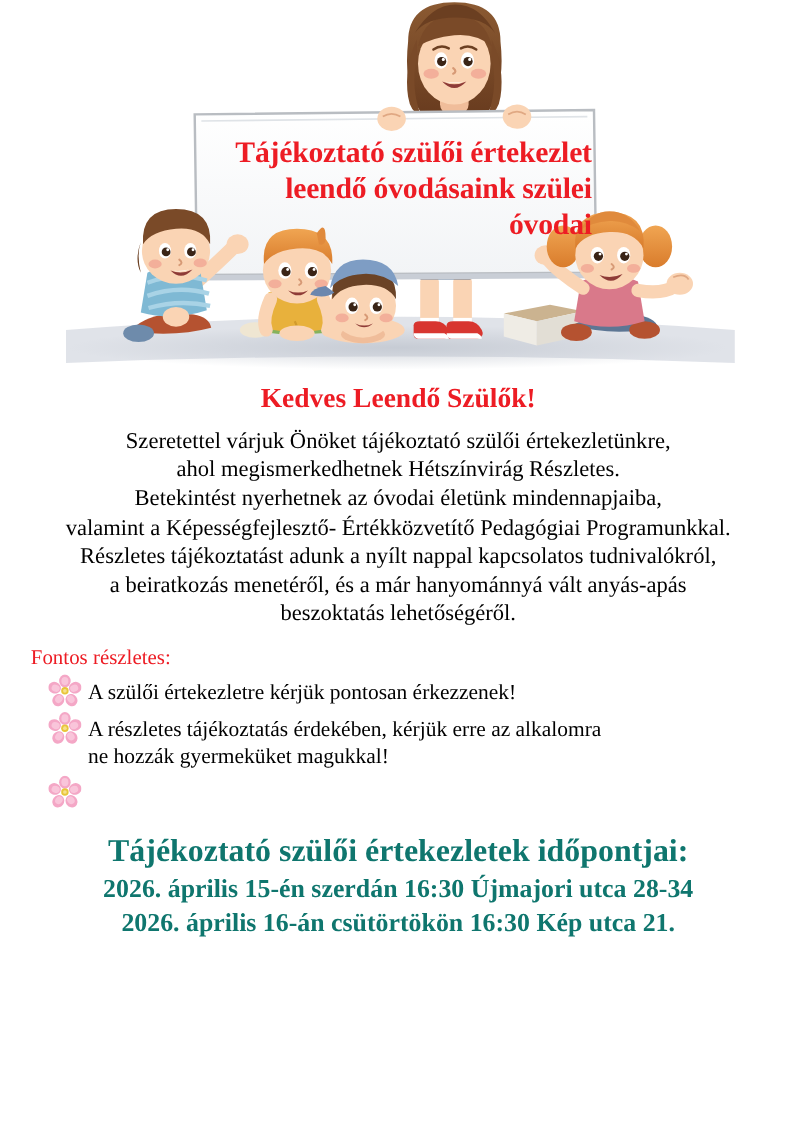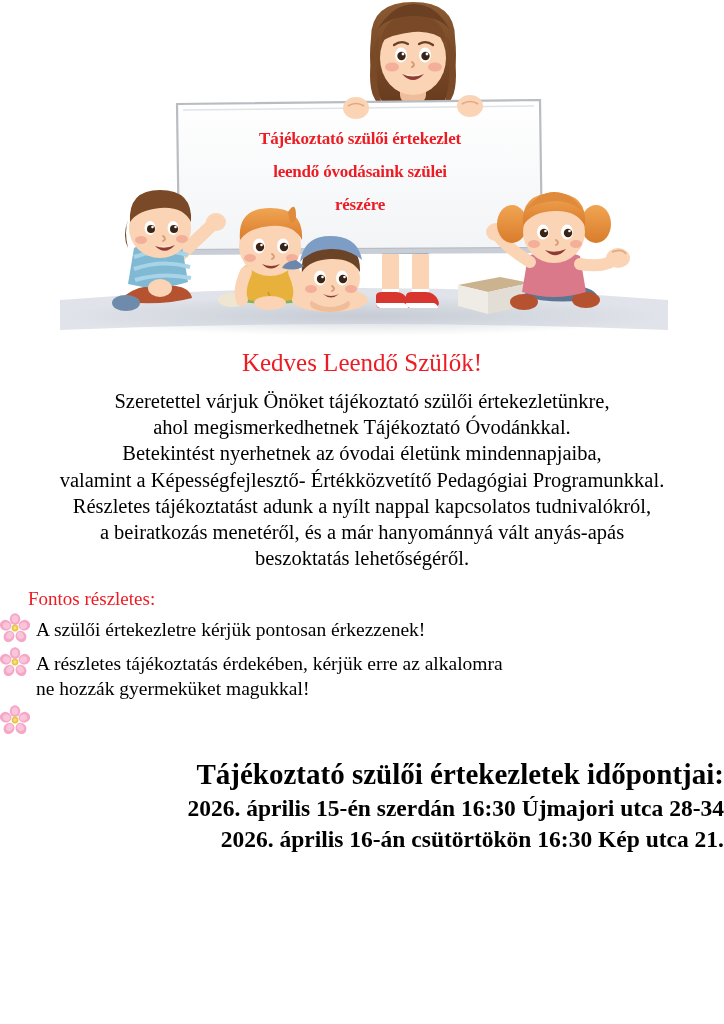--- a/index.html
+++ b/index.html
@@ -29,35 +29,35 @@
     width: 724px;
     height: 340px;
   }
 
   
   .banner-text {
     position: absolute;
     left: 182px;
     top: 122px;
     width: 356px;
-    text-align: center;
+    text-align: right;
     color: #ED1C24;
     font-weight: bold;
-    font-size: 17px;
+    font-size: 27px;
     line-height: 33px;
     letter-spacing: -0.2px;
     pointer-events: none;
   }
   .banner-text div { white-space: nowrap; }
 
   
   .greeting {
     text-align: center;
     color: #ED1C24;
-    font-weight: normal;
+    font-weight: bold;
     font-size: 25px;
     line-height: 30px;
     margin-top: 8px;
   }
 
   .intro {
     text-align: center;
     font-size: 20.5px;
     line-height: 26.2px;
     margin-top: 10px;
@@ -68,20 +68,21 @@
   .requests-title {
     color: #ED1C24;
     font-size: 19px;
     line-height: 24px;
     margin-top: 16px;
     padding-left: 28px;
   }
 
   .requests {
     margin-top: 6px;
+    padding-left: 44px;
   }
   .request-item {
     display: flex;
     align-items: flex-start;
     margin-bottom: 8px;
   }
   .request-item .bullet {
     flex: 0 0 auto;
     width: 30px;
     height: 30px;
@@ -91,22 +92,22 @@
   .request-item .bullet svg { display: block; width: 30px; height: 30px; }
   .request-item .req-text {
     font-size: 19.5px;
     line-height: 25px;
   }
   .request-item .req-text div { white-space: nowrap; }
 
   
   .dates {
     margin-top: 20px;
-    text-align: right;
-    color: #000000;
+    text-align: center;
+    color: #0f766e;
     font-weight: bold;
   }
   .dates-title {
     font-size: 29px;
     line-height: 38px;
   }
   .date-line {
     font-size: 23.5px;
     line-height: 31px;
     white-space: nowrap;
@@ -310,29 +311,29 @@
       <ellipse cx="576" cy="244" rx="6" ry="4" fill="#f0a08e" opacity="0.7"></ellipse>
       <path d="M556 240 q4 3 0 5" stroke="#d79a76" stroke-width="1.8" fill="none" stroke-linecap="round"></path>
       <path d="M545 250 q11 11 21 -1 q-11 5 -21 1 Z" fill="#8e3b37"></path>
       <path d="M547 250 q9 2 17 -1 q-9 3 -17 1 Z" fill="#ffffff"></path>
     </g>
   </svg>
 
   <div class="banner-text">
     <div>Tájékoztató szülői értekezlet</div>
     <div>leendő óvodásaink szülei</div>
-    <div>részére</div>
+    <div>óvodai</div>
   </div>
 </div>
 
 <div class="greeting">Kedves Leendő Szülők!</div>
 
 <div class="intro">
   <div>Szeretettel várjuk Önöket tájékoztató szülői értekezletünkre,</div>
-  <div>ahol megismerkedhetnek Tájékoztató Óvodánkkal.</div>
+  <div>ahol megismerkedhetnek Hétszínvirág Részletes.</div>
   <div>Betekintést nyerhetnek az óvodai életünk mindennapjaiba,</div>
   <div>valamint a Képességfejlesztő- Értékközvetítő Pedagógiai Programunkkal.</div>
   <div>Részletes tájékoztatást adunk a nyílt nappal kapcsolatos tudnivalókról,</div>
   <div>a beiratkozás menetéről, és a már hanyománnyá vált anyás-apás</div>
   <div>beszoktatás lehetőségéről.</div>
 </div>
 
 <div class="requests-title">Fontos részletes:</div>
 
 <div class="requests">

